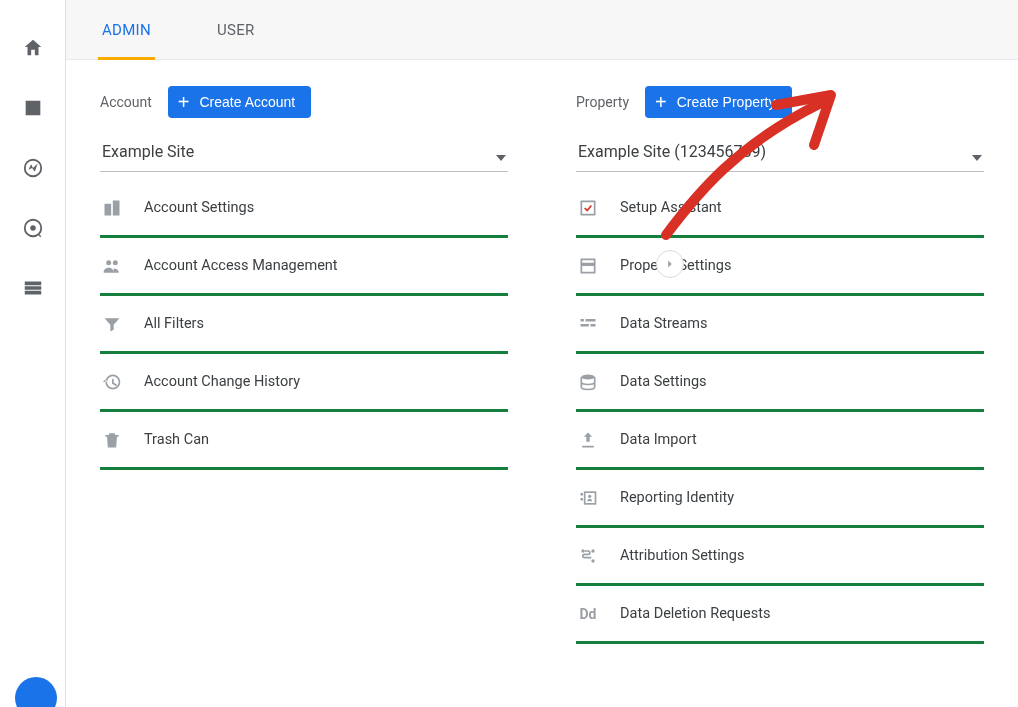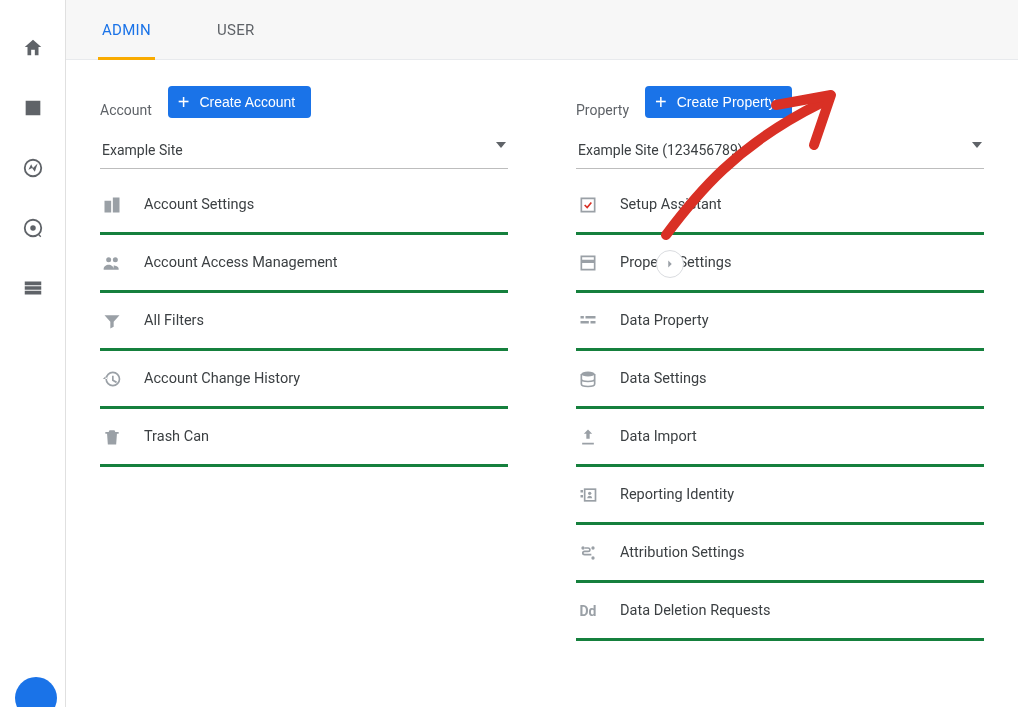--- a/index.html
+++ b/index.html
@@ -43,34 +43,34 @@
   }
 
   
   .surface { position:absolute; left:0; right:0; top:60px; bottom:0; background:#fff; padding-top: 26px; }
 
   .columns { display:flex; height:100%; }
   .col { flex:1; padding: 0 34px; min-width:0; }
   .col.account { max-width: 560px; }
   .col.property { flex:1; }
 
-  .col-header { display:flex; align-items:flex-end; gap:16px; margin-bottom:18px; }
+  .col-header { display:flex; align-items:center; gap:16px; margin-bottom:18px; }
   .col-header .heading { font-size: 14px; color:#5f6368; }
 
   .btn-create {
     display:inline-flex; align-items:center; gap:10px;
     background:#1a73e8; color:#fff; font-size:14px; font-weight:500;
     border:none; border-radius:4px; padding:6px 16px 6px 10px; cursor:pointer;
     white-space:nowrap;
   }
   .btn-create .plus { font-size:20px; line-height:1; font-weight:400; }
 
   .selector {
-    display:flex; align-items:flex-start; justify-content:space-between;
-    font-size:14px; color:#3c4043; padding:6px 2px 10px;
+    display:flex; align-items:flex-end; justify-content:space-between;
+    font-size:16px; color:#3c4043; padding:6px 2px 10px;
     border-bottom:1px solid #bdbdbd; cursor:default;gap:20px;
   }
   .selector .chev { width:0;height:0; border-left:5px solid transparent; border-right:5px solid transparent; border-top:6px solid #5f6368; }
 
   .menu { margin-top: 8px; }
   .menu-item {
     display:flex; align-items:center; gap:20px; height:58px;
     border-bottom:3px solid #15803d; cursor:pointer;
     font-size:14.5px; color:#3c4043;
   }
@@ -228,21 +228,21 @@
           </div>
           <div class="menu-item">
             <span class="icon">
                 <svg viewBox="0 0 24 24">
                   <rect x="3" y="6" width="4" height="3"></rect>
                   <rect x="9" y="6" width="12" height="3"></rect>
                   <rect x="3" y="12" width="10" height="3"></rect>
                   <rect x="15" y="12" width="6" height="3"></rect>
                 </svg>
               </span>
-            <span>Data Property</span>
+            <span>Data Streams</span>
           </div>
           <div class="menu-item">
             <span class="icon">
                 <svg viewBox="0 0 24 24">
                   <ellipse cx="12" cy="6" rx="8" ry="3"></ellipse>
                   <path d="M4 6v6c0 1.7 3.6 3 8 3s8-1.3 8-3V6M4 12v6c0 1.7 3.6 3 8 3s8-1.3 8-3v-6" fill="none" stroke="#9aa0a6" stroke-width="2"></path>
                 </svg>
               </span>
             <span>Data Settings</span>
           </div>

